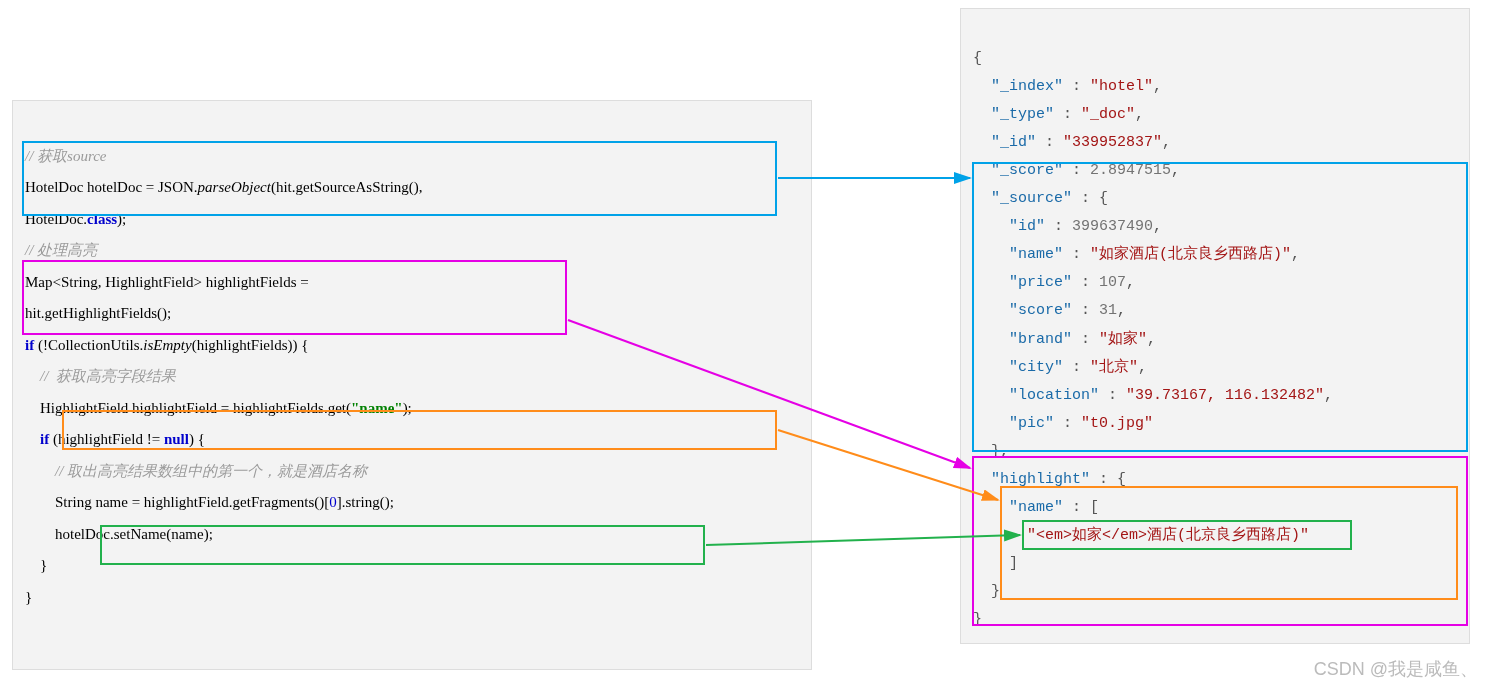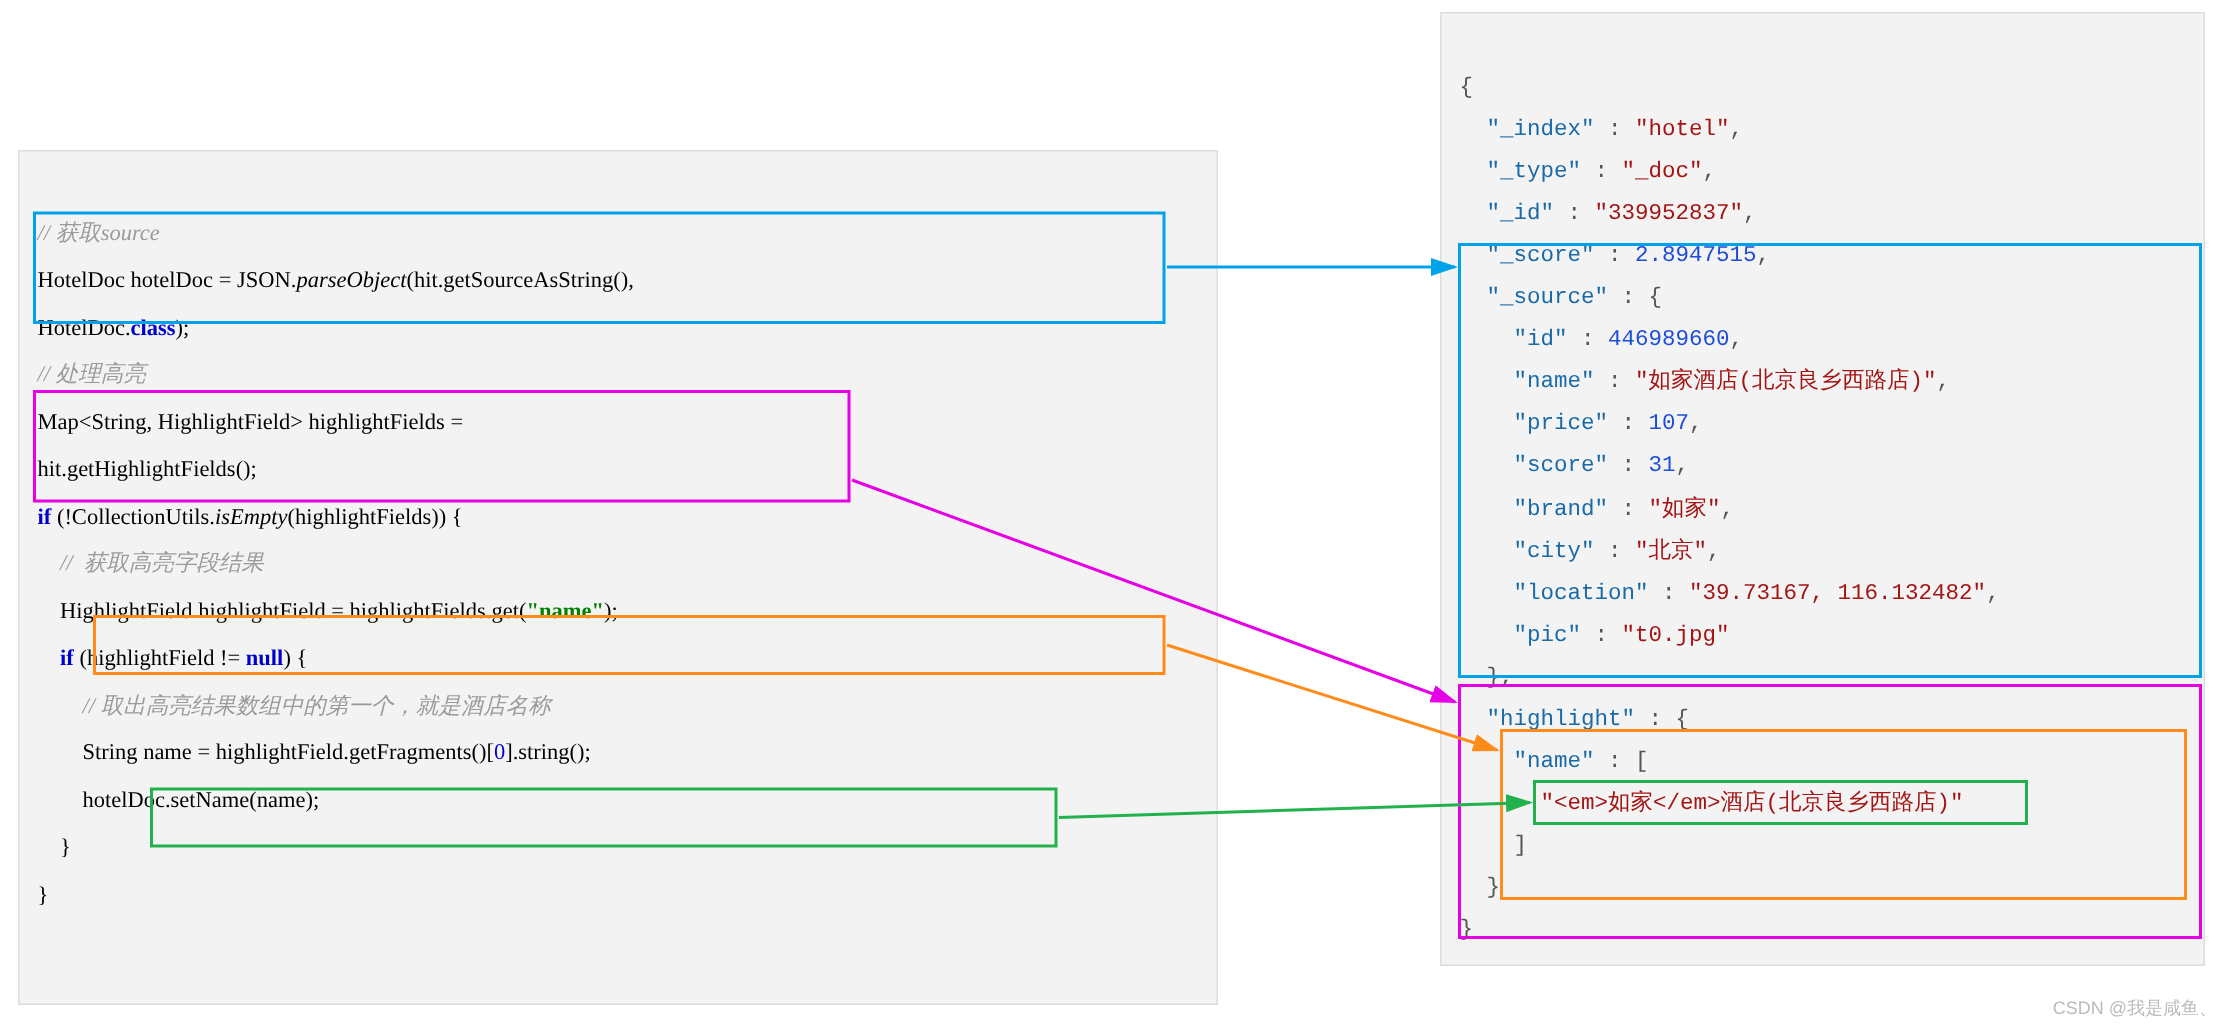--- a/index.html
+++ b/index.html
@@ -23,29 +23,29 @@
   }
   .left-pane { left: 12px; top: 100px; width: 800px; height: 570px; font-family: Liberation Serif, serif; }
   .right-pane { left: 960px; top: 8px; width: 510px; height: 636px; line-height: 1.87; }
   .comment { color: #9a9a9a; font-style: italic; }
   .kw { color: #0000cc; font-weight: bold; }
   .mi { font-style: italic; }
   .str { color: #008000; font-weight: bold; }
   .num { color: #0000cc; }
   .jkey { color: #1a6aa8; }
   .jstr { color: #a31515; }
-  .jnum { color: #1d4ed8; }
+  .jnum { color: #737373; }
   .jpunc { color: #555; }
   .box { position: absolute; border-width: 2px; border-style: solid; box-sizing: border-box; background: transparent; }
   .blue { border-color: #00a2e8; }
   .magenta { border-color: #e500e5; }
   .orange { border-color: #ff8c1a; }
   .green { border-color: #22b14c; }
   svg.overlay { position: absolute; left: 0; top: 0; width: 1486px; height: 685px; pointer-events: none; }
-  .watermark { position: absolute; right: 8px; bottom: 4px; color: #bbb; font-size: 12px; font-family: sans-serif; }
+  .watermark { position: absolute; right: 8px; bottom: 4px; color: #bbb; font-size: 18px; font-family: sans-serif; }
 </style>
 </head>
 <body>
 
 <div class="pane left-pane">
 <span class="comment">// 获取source</span>
 <span><span>HotelDoc hotelDoc = JSON.</span><span class="mi">parseObject</span><span>(hit.getSourceAsString(),</span></span>
 <span><span>HotelDoc.</span><span class="kw">class</span><span>);</span></span>
 <span class="comment">// 处理高亮</span>
 <span>Map&lt;String, HighlightField&gt; highlightFields =</span>
@@ -61,21 +61,21 @@
 <span>}</span>
 </div>
 
 <div class="pane right-pane">
 <span class="jpunc">{</span>
   <span class="jkey">"_index"</span><span class="jpunc"> : </span><span class="jstr">"hotel"</span><span class="jpunc">,</span>
   <span class="jkey">"_type"</span><span class="jpunc"> : </span><span class="jstr">"_doc"</span><span class="jpunc">,</span>
   <span class="jkey">"_id"</span><span class="jpunc"> : </span><span class="jstr">"339952837"</span><span class="jpunc">,</span>
   <span class="jkey">"_score"</span><span class="jpunc"> : </span><span class="jnum">2.8947515</span><span class="jpunc">,</span>
   <span class="jkey">"_source"</span><span class="jpunc"> : {</span>
-    <span class="jkey">"id"</span><span class="jpunc"> : </span><span class="jnum">446989660</span><span class="jpunc">,</span>
+    <span class="jkey">"id"</span><span class="jpunc"> : </span><span class="jnum">399637490</span><span class="jpunc">,</span>
     <span class="jkey">"name"</span><span class="jpunc"> : </span><span class="jstr">"如家酒店(北京良乡西路店)"</span><span class="jpunc">,</span>
     <span class="jkey">"price"</span><span class="jpunc"> : </span><span class="jnum">107</span><span class="jpunc">,</span>
     <span class="jkey">"score"</span><span class="jpunc"> : </span><span class="jnum">31</span><span class="jpunc">,</span>
     <span class="jkey">"brand"</span><span class="jpunc"> : </span><span class="jstr">"如家"</span><span class="jpunc">,</span>
     <span class="jkey">"city"</span><span class="jpunc"> : </span><span class="jstr">"北京"</span><span class="jpunc">,</span>
     <span class="jkey">"location"</span><span class="jpunc"> : </span><span class="jstr">"39.73167, 116.132482"</span><span class="jpunc">,</span>
     <span class="jkey">"pic"</span><span class="jpunc"> : </span><span class="jstr">"t0.jpg"</span>
   <span class="jpunc">},</span>
   <span class="jkey">"highlight"</span><span class="jpunc"> : {</span>
     <span class="jkey">"name"</span><span class="jpunc"> : [</span>

